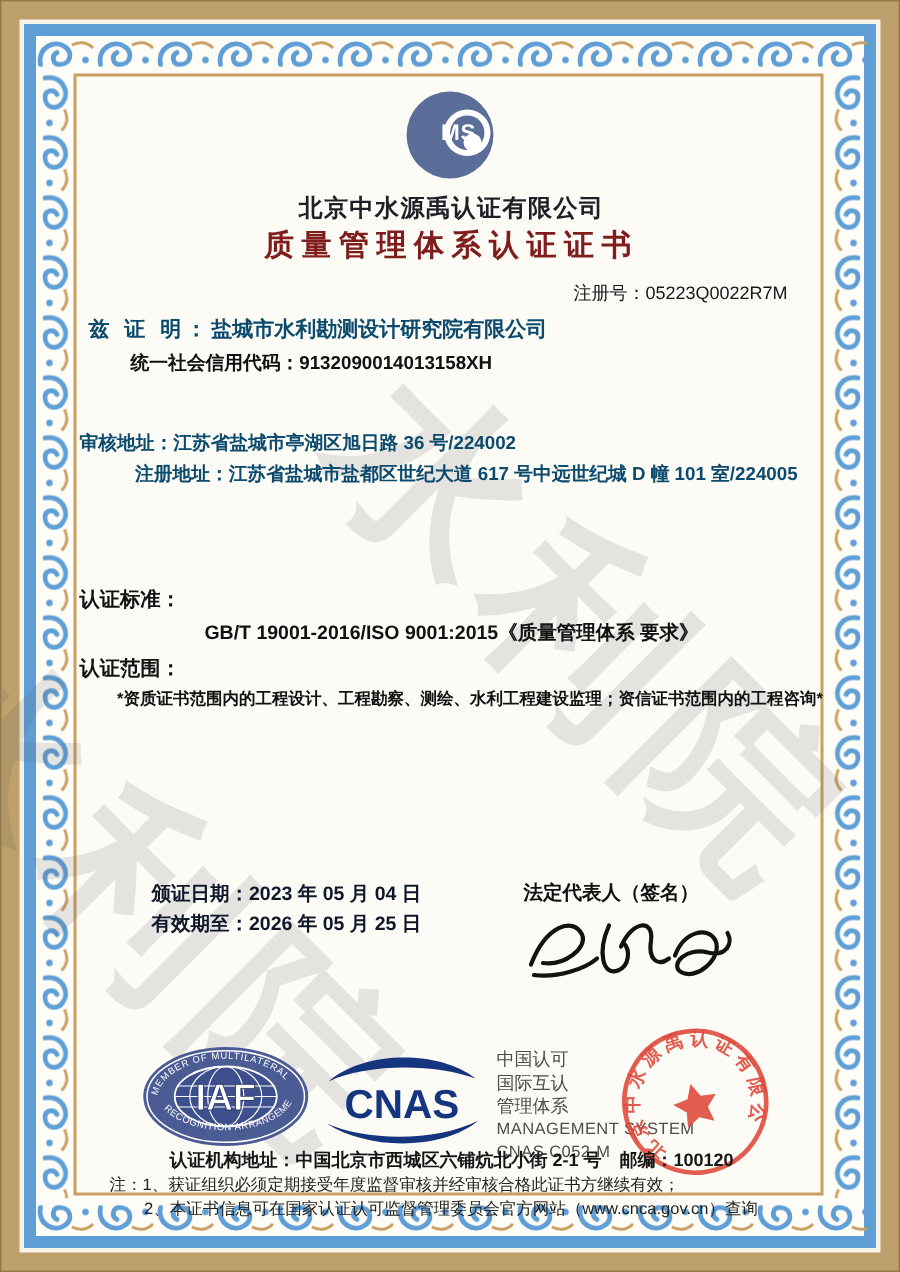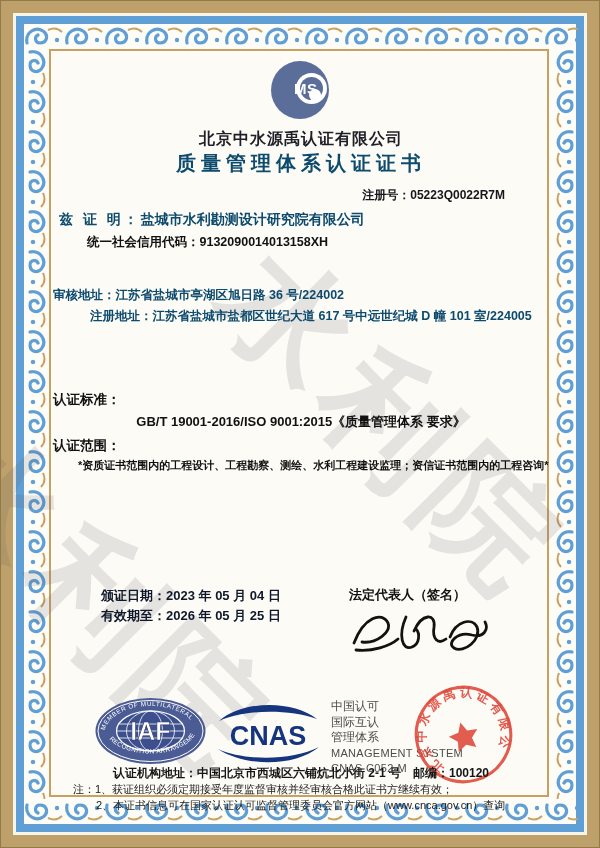--- a/index.html
+++ b/index.html
@@ -8,22 +8,22 @@
   .abs{position:absolute;}
   .layer-white{position:absolute;inset:12px;background:#f7f4ea;}
   .layer-blue{position:absolute;inset:15px;background:#5f9fd6;}
   .layer-cream{position:absolute;inset:23px;background:#fdfcf6;}
   .inner-frame{position:absolute;left:48px;top:48px;width:500px;height:748px;border:2px solid #c9a061;background:#fcfbf5;box-sizing:border-box;}
   .strip{position:absolute;}
   .wm{position:absolute;font-size:128px;font-weight:700;color:rgba(95,95,100,0.15);white-space:nowrap;transform:rotate(45deg);transform-origin:0 0;letter-spacing:14px;z-index:1;pointer-events:none;font-family:"Liberation Sans","DejaVu Sans",sans-serif;}
   .content{position:absolute;inset:0;z-index:2;}
   .t-center{left:0;width:600px;text-align:center;}
   .ttl1{top:128px;font-size:16px;font-weight:700;color:#1e1f27;letter-spacing:1px;}
-  .ttl2{top:149px;font-size:20px;font-weight:700;color:#0c4a6e;letter-spacing:5px;}
-  .regno{top:186px;right:94px;font-size:12px;font-weight:700;color:#16161c;text-align:right;}
+  .ttl2{top:149px;font-size:20px;font-weight:700;color:#7f1d1d;letter-spacing:5px;}
+  .regno{top:186px;right:74px;font-size:12px;font-weight:400;color:#16161c;text-align:right;}
   .certify{left:58px;top:210px;font-size:14px;font-weight:700;color:#0c4a6e;}
   .certify .lbl{letter-spacing:3px;}
   .credit{left:86px;top:233px;font-size:12.5px;font-weight:700;color:#111;}
   .addr{left:52px;font-size:12.5px;font-weight:700;color:#0c4a6e;white-space:nowrap;text-align:center;}
   .lblline{left:52px;font-size:13.5px;font-weight:700;color:#111;}
   .stdval{top:412px;font-size:13px;font-weight:700;color:#111;}
   .scopeval{left:77px;top:457px;font-size:11px;font-weight:700;color:#111;white-space:nowrap;}
   .dates{left:100px;font-size:13px;font-weight:700;color:#0f172a;}
   .legal{left:348px;top:585px;font-size:13px;font-weight:700;color:#111;}
   .accred-text{left:330px;top:698px;color:#4c4c4c;}

